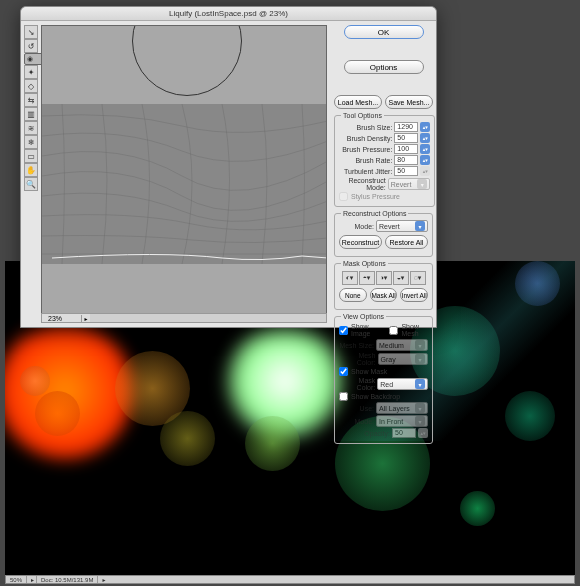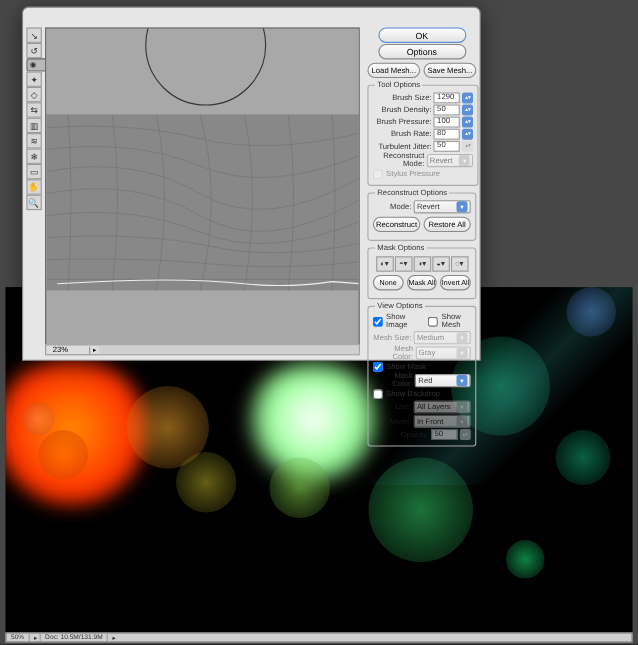--- a/index.html
+++ b/index.html
@@ -13,21 +13,21 @@
   .toolbtn.sel { background:#B8B8B8; border-color:#666;}
   
   .preview { position:absolute; left:20px; top:18px; width:286px; height:295px; border:1px solid #666; background:#A8A8A8; overflow:hidden;}
   .preview svg { display:block;}
   .preview-circle { position:absolute; left:90px; top:-40px; width:110px; height:110px; border:1px solid #333; border-radius:50%; }
   .scrollh { position:absolute; left:20px; bottom:4px; width:286px; height:10px; background:#DDD; border:1px solid #999; display:flex; align-items:center;}
   .scrollh .zoom { font-size:7px; padding:0 6px; width:40px; border-right:1px solid #999;}
   .scrollh .track { flex:1; height:8px; background:#D0D0D0; position:relative;}
   
   .rpanel { position:absolute; left:313px; top:18px; right:3px; bottom:3px; font-size:7px; color:#333;}
-  .macbtn { display:block; margin:0 auto 1px; width:80px; height:14px; background:linear-gradient(#FEFEFE,#E2E2E2); border:1px solid #888; border-radius:8px; font-size:8px; cursor:pointer;}
+  .macbtn { display:block; margin:0 auto 21px; width:80px; height:14px; background:linear-gradient(#FEFEFE,#E2E2E2); border:1px solid #888; border-radius:8px; font-size:8px; cursor:pointer;}
   .macbtn.def { border:1.5px solid #5B8FD8;}
   .btnrow { display:flex; gap:3px; justify-content:center; margin:3px 0;}
   .btnrow .macbtn{ flex:1; margin:0; width:auto; font-size:7px;}
   
   fieldset { border:1px solid #AAA; border-radius:3px; margin:3px 0; padding:2px 4px 4px; position:relative;}
   legend { font-size:7px; padding:0 2px; margin-left:2px;}
   .fld { display:flex; align-items:center; justify-content:flex-end; margin:1px 0; gap:2px;}
   .fld label { font-size:7px; text-align:right;}
   .numbox { width:24px; height:10px; border:1px solid #999; background:#fff; font-size:7px; text-align:left; padding:0 2px;}
   .sel { width:52px; height:12px; border:1px solid #999; background:linear-gradient(#FAFAFA,#E8E8E8); border-radius:2px; font-size:7px; padding:0 2px; display:flex; align-items:center; justify-content:space-between;}
@@ -67,20 +67,21 @@
 </div>
 
 <div class="statusbar">
   <span>50%</span>
   <span style="width:10px">▸</span>
   <span>Doc: 10.5M/131.9M</span>
   <span style="flex:1;border:0">▸</span>
 </div>
 
 <div class="dialog">
+  <div class="titlebar">Liquify (LostInSpace.psd @ 23%)</div>
 
   <div class="toolcol">
     <div class="toolbtn">↘</div>
     <div class="toolbtn">↺</div>
     <div class="toolbtn sel">◉</div>
     <div class="toolbtn">✦</div>
     <div class="toolbtn">◇</div>
     <div class="toolbtn">⇆</div>
     <div class="toolbtn">▥</div>
     <div class="toolbtn">≋</div>

